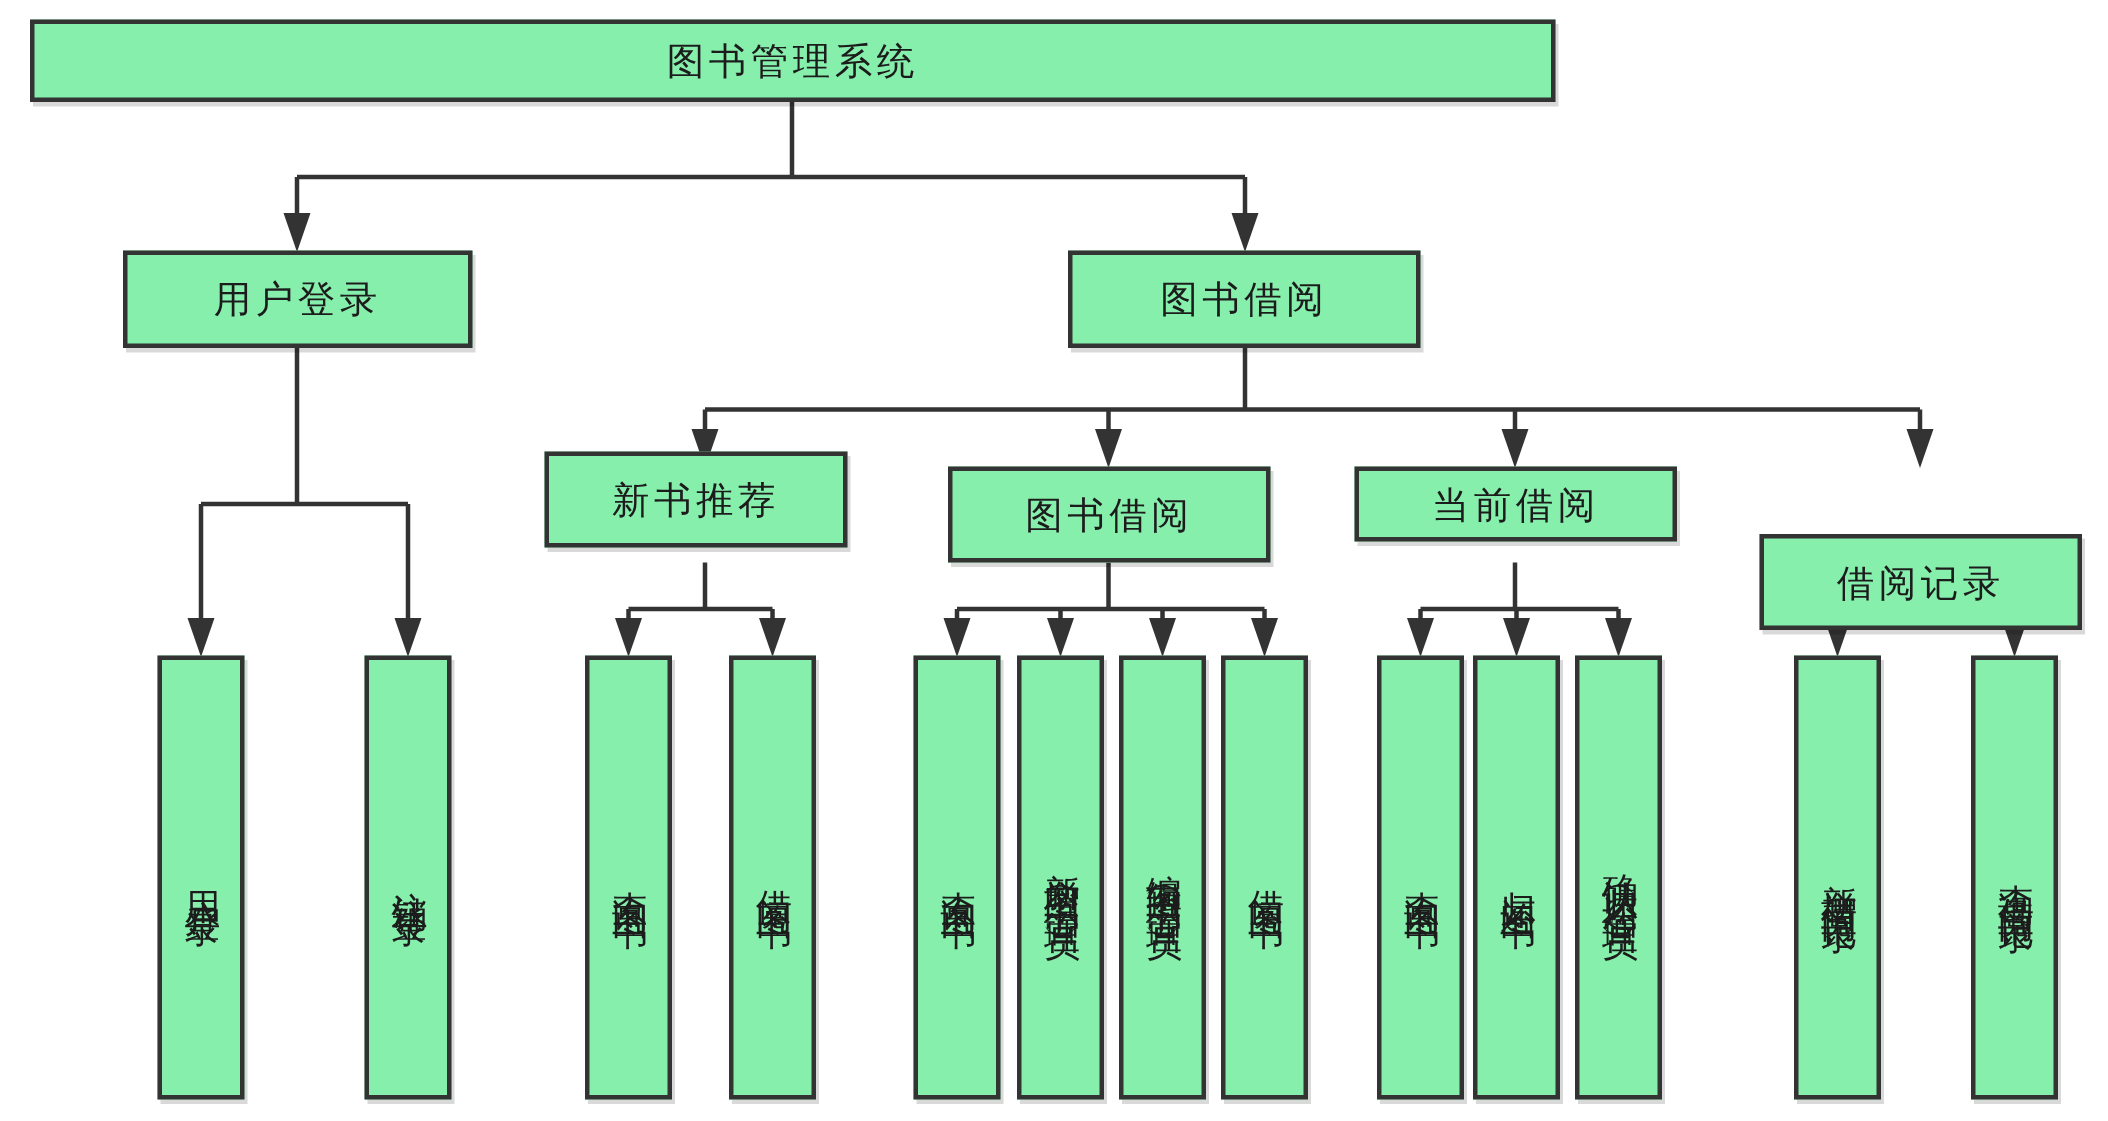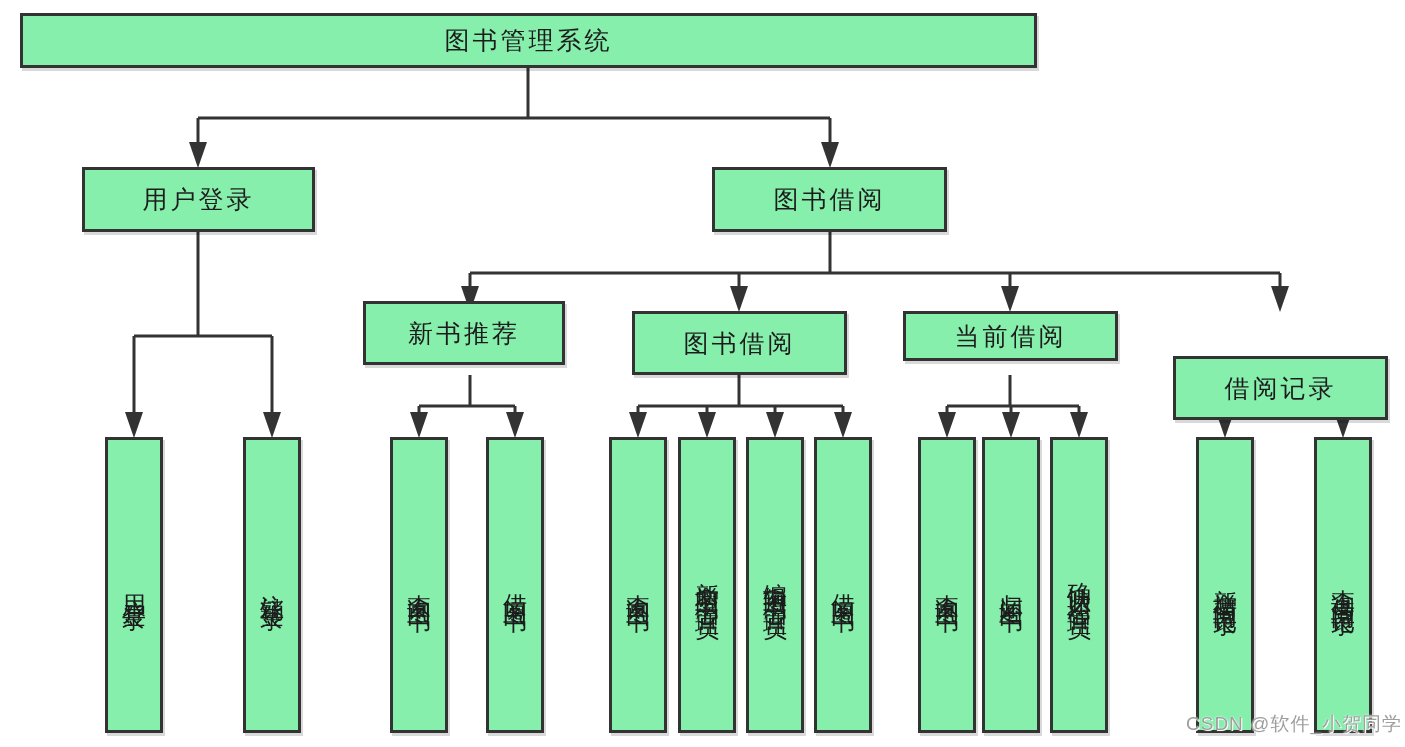--- a/index.html
+++ b/index.html
@@ -163,14 +163,13 @@
       <div class="node vbox" style="left: 1050px; top: 437px; width: 58px; height: 296px;">
         <span class="vtext">确认归还（管理员）</span>
       </div>
       <div class="node vbox" style="left: 1196px; top: 437px; width: 58px; height: 296px;">
         <span class="vtext">新增借阅记录</span>
       </div>
       <div class="node vbox" style="left: 1314px; top: 437px; width: 58px; height: 296px;">
         <span class="vtext">查询借阅记录</span>
       </div>
     </div>
-  <div class="watermark">CSDN @软件_小贺同学</div>
 </div>
 
 </body></html>

